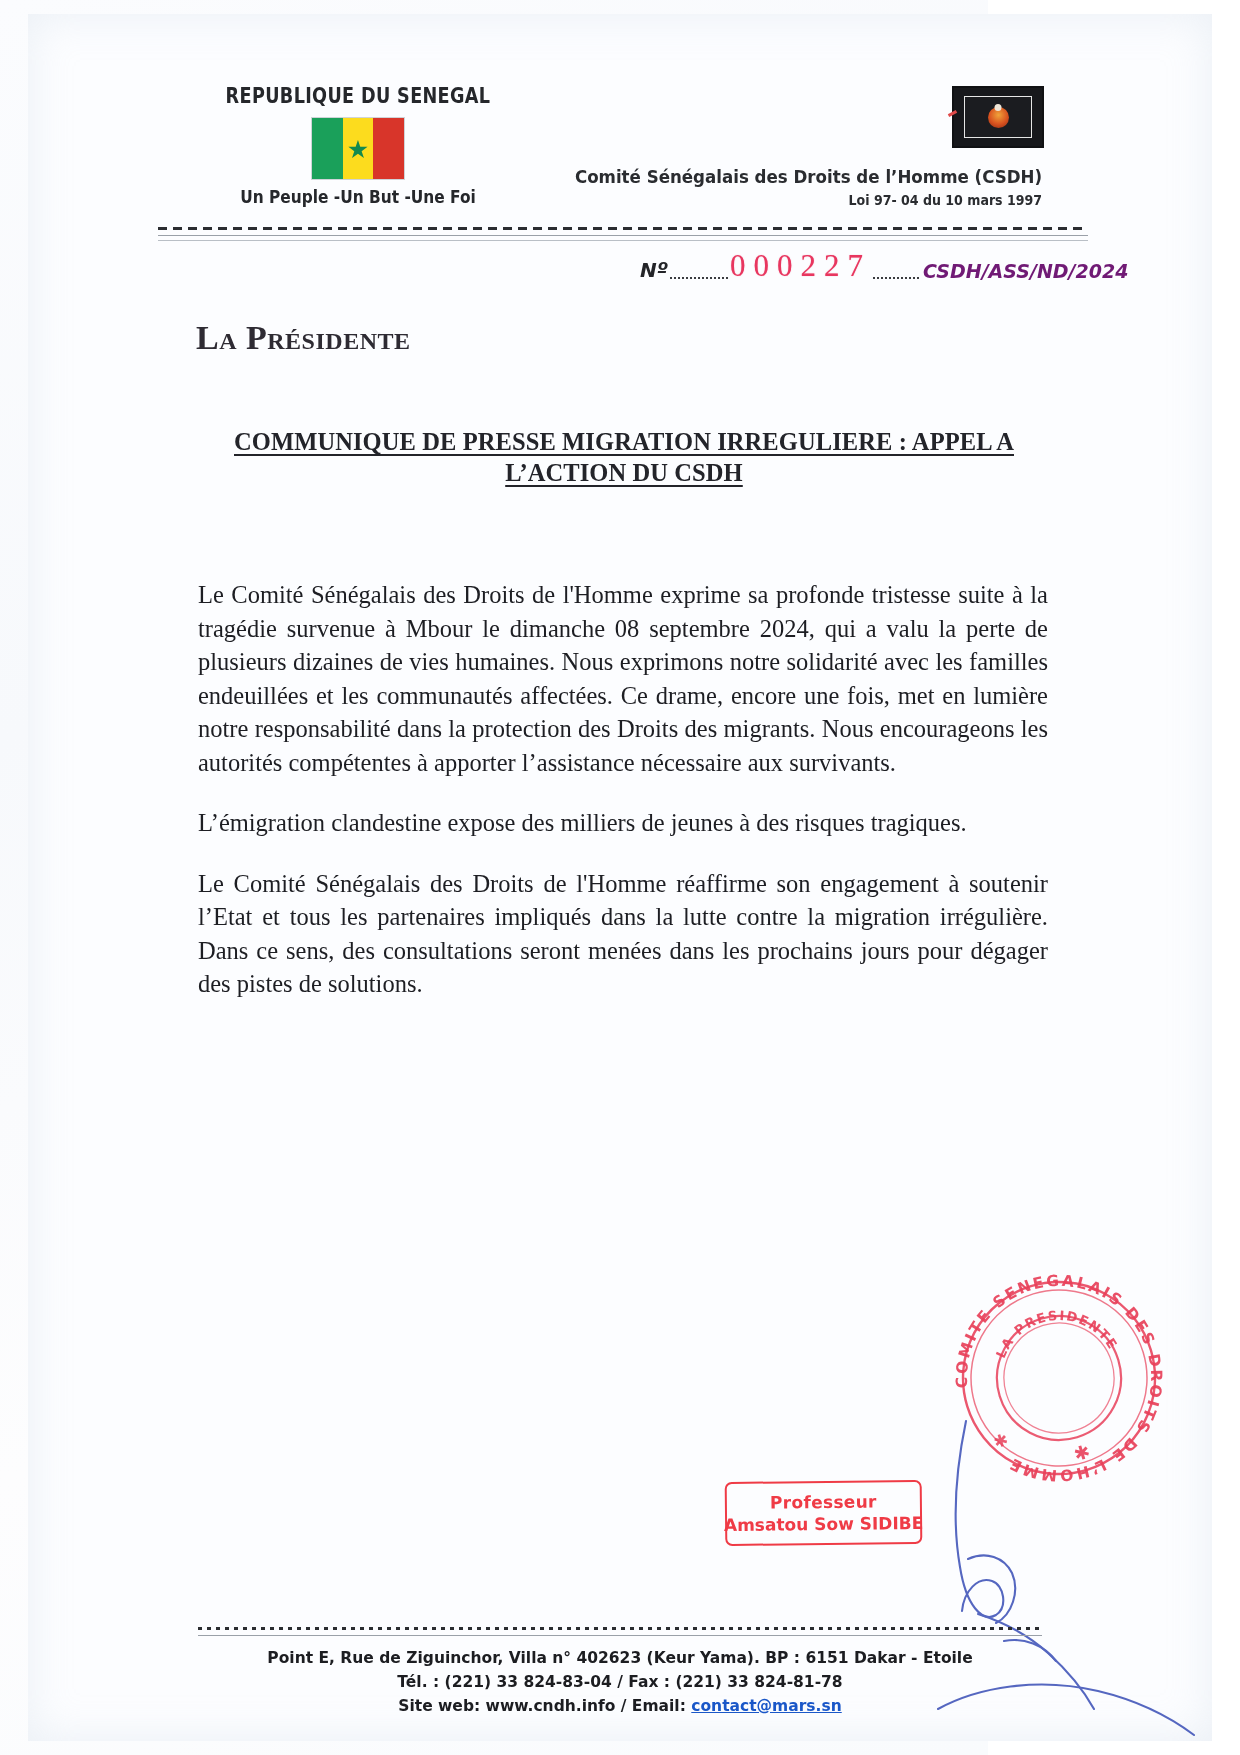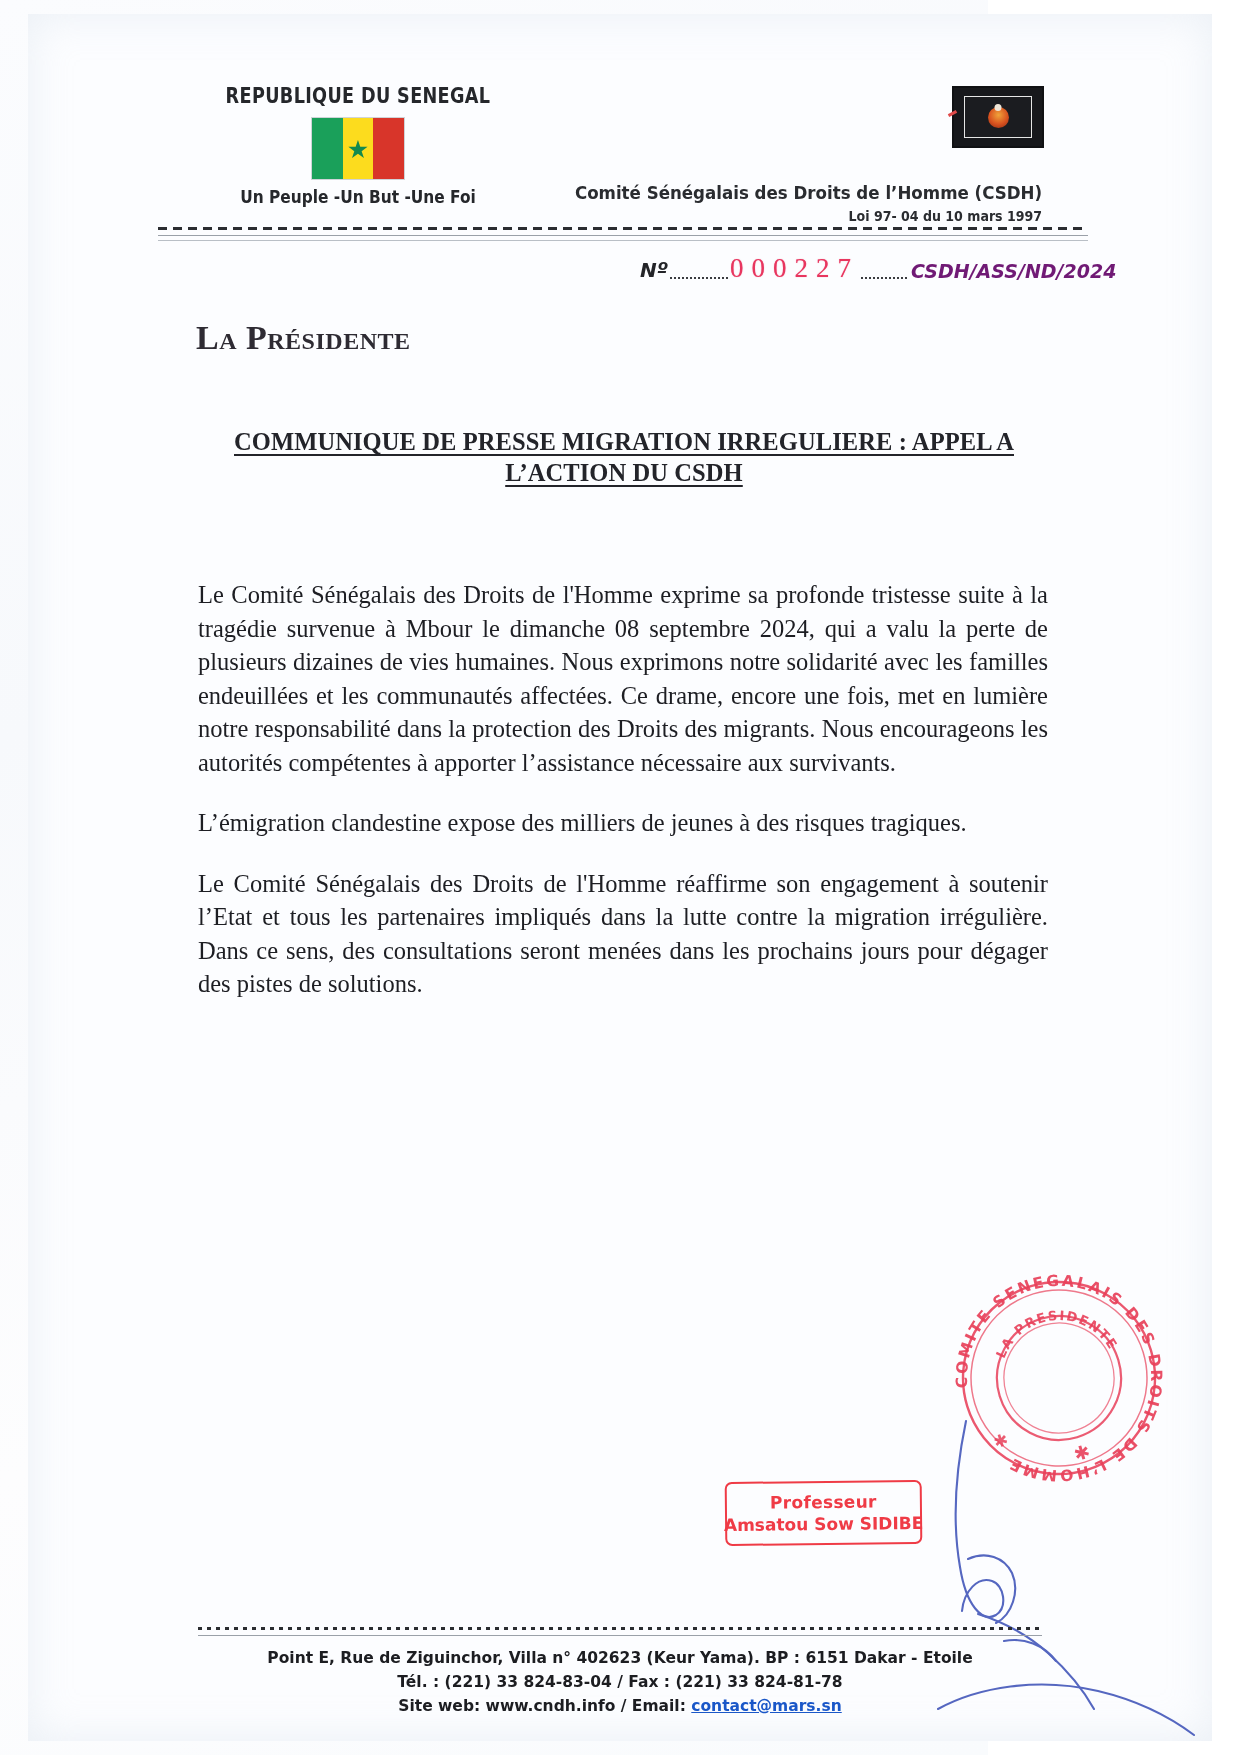--- a/index.html
+++ b/index.html
@@ -35,21 +35,21 @@
   .flag .r{background:#d8352a;}
   .flag .star{
     position:absolute;left:50%;top:50%;transform:translate(-50%,-50%);
     color:#138a4e;font-size:25px;line-height:1;
   }
   .motto{
     font-family:"DejaVu Sans",sans-serif;font-weight:700;
     font-size:17.5px;color:#25272b;transform:scaleX(.88);
     transform-origin:center;white-space:nowrap;
   }
-  .hdr-right{position:absolute;right:170px;top:168px;text-align:right;}
+  .hdr-right{position:absolute;right:170px;top:152px;text-align:right;}
   .org-name{
     font-family:"DejaVu Sans",sans-serif;font-weight:700;font-size:18.5px;
     color:#2a2c30;transform:scaleX(.9);transform-origin:right center;white-space:nowrap;
   }
   .org-law{
     font-family:"DejaVu Sans",sans-serif;font-weight:700;font-size:14px;
     color:#2a2c30;margin-top:5px;transform:scaleX(.9);
     transform-origin:right center;white-space:nowrap;
   }
   .logo-box{
@@ -85,21 +85,21 @@
     display:flex;align-items:flex-end;white-space:nowrap;
   }
   .ref-n{
     font-family:"DejaVu Sans",sans-serif;font-weight:700;font-style:italic;
     font-size:20px;color:#232428;margin-top:7px;
   }
   .ref-dots1{
     flex:0 0 58px;border-bottom:2.5px dotted #3a3c40;height:14px;margin:0 2px 3px 2px;
   }
   .ref-num{
-    font-family:"Liberation Serif",serif;font-size:27px;color:#e8365f;
+    font-family:"Liberation Serif",serif;font-size:31px;color:#e8365f;
     letter-spacing:8px;position:relative;top:2px;
     text-shadow:0 0 1px rgba(232,54,95,.5);
   }
   .ref-dots2{
     flex:0 0 46px;border-bottom:2.5px dotted #3a3c40;height:14px;margin:0 4px 3px 2px;
   }
   .ref-code{
     font-family:"DejaVu Sans",sans-serif;font-weight:700;font-style:italic;
     font-size:19px;color:#701a75;
   }

